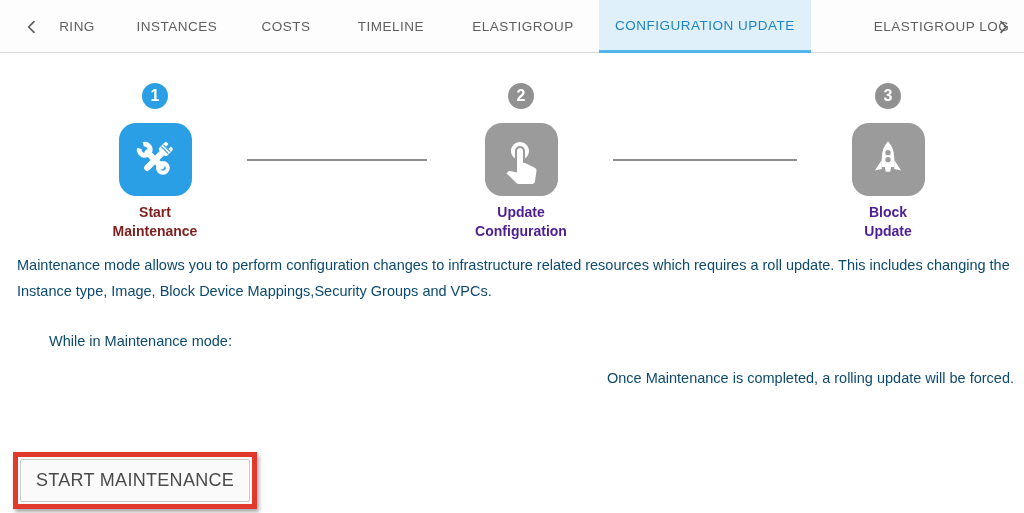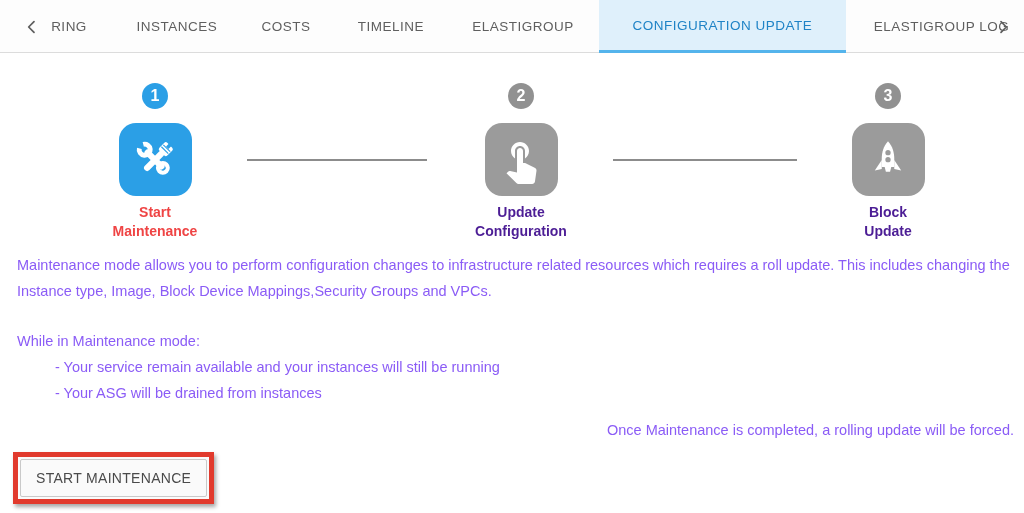--- a/index.html
+++ b/index.html
@@ -86,77 +86,77 @@
     justify-content: center;
   }
   .step-label {
     margin-top: 7px;
     font-size: 14px;
     font-weight: bold;
     line-height: 19px;
   }
   .step.active .step-badge   { background: #2b9fe6; }
   .step.active .step-icon-box{ background: #2b9fe6; }
-  .step.active .step-label   { color: #ef4444; }
+  .step.active .step-label   { color: #7f1d1d; }
   .step.pending .step-badge   { background: #919191; }
   .step.pending .step-icon-box{ background: #9b9b9b; }
   .step.pending .step-label   { color: #4c1d95; }
   .step1 { left: 70px; }
   .step2 { left: 436px; }
   .step3 { left: 803px; }
 
   
   .content {
     position: absolute;
     top: 252px; left: 17px; right: 10px;
     font-size: 14.5px;
     line-height: 26px;
-    color: #8b5cf6;
-  }
-  .content .para2 { margin-top: 24px; }
+    color: #0c4a6e;
+  }
+  .content .para2 { margin-top: 24px; margin-left: 32px; }
   .content .bullets { margin-left: 38px; }
   .content .para3 { margin-top: 11px; text-align: right; }
 
   
   .annotation-box {
     position: absolute;
     left: 13px; top: 452px;
     border: 5px solid #e13a2d;
     padding: 2px;
     box-shadow: 2px 3px 4px rgba(0,0,0,0.35);
     background: #fafafa;
   }
   .start-btn {
     display: block;
     background: #fafafa;
     border: 1px solid #c9c9c9;
     border-radius: 2px;
     font-family: "Liberation Sans", sans-serif;
-    font-size: 14px;
+    font-size: 18px;
     letter-spacing: 0.3px;
     color: #4a4a4a;
     padding: 10px 15px;
     cursor: pointer;
   }
 </style>
 </head>
 <body>
 
 <div class="tabbar">
   <span class="tab-chevron" style="left:24px;">
     <svg width="16" height="16" viewBox="0 0 24 24" fill="none" stroke="#5f5f5f" stroke-width="2.6" stroke-linecap="round" stroke-linejoin="round">
         <polyline points="15 4 7 12 15 20"></polyline>
       </svg>
   </span>
-  <div class="tab" style="left:39px; width:60px;text-align:center;">RING</div>
+  <div class="tab" style="left:47px; width:60px;text-align:center;">RING</div>
   <div class="tab" style="left:122px; width:110px;">INSTANCES</div>
   <div class="tab" style="left:346px; width:90px;">TIMELINE</div>
   <div class="tab" style="left:250px; width:72px;">COSTS</div>
   <div class="tab" style="left:460px; width:126px;">ELASTIGROUP</div>
-  <div class="tab active" style="left:599px; width:247px;">CONFIGURATION UPDATE</div>
+  <div class="tab active" style="left:599px; width:212px;">CONFIGURATION UPDATE</div>
   <div class="tab" style="left:869px; width:145px;">ELASTIGROUP LOG</div>
   <span class="tab-chevron" style="left:995px;">
     <svg width="16" height="16" viewBox="0 0 24 24" fill="none" stroke="#5f5f5f" stroke-width="2.6" stroke-linecap="round" stroke-linejoin="round">
         <polyline points="9 4 17 12 9 20"></polyline>
       </svg>
   </span>
 </div>
 
 <div class="stepper">
   <div class="connector c1"></div>
@@ -214,22 +214,18 @@
     <div class="step-label">
       <div>Block</div>
       <div>Update</div>
     </div>
   </div>
 </div>
 
 <div class="content">
   <div class="para1">Maintenance mode allows you to perform configuration changes to infrastructure related resources which requires a roll update. This includes changing the Instance type, Image, Block Device Mappings,Security Groups and VPCs.</div>
   <div class="para2">While in Maintenance mode:</div>
-  <div class="bullets">
-    <div>- Your service remain available and your instances will still be running</div>
-    <div>- Your ASG will be drained from instances</div>
-  </div>
   <div class="para3">Once Maintenance is completed, a rolling update will be forced.</div>
 </div>
 
 <div class="annotation-box">
   <button class="start-btn">START MAINTENANCE</button>
 </div>
 
 </body></html>

